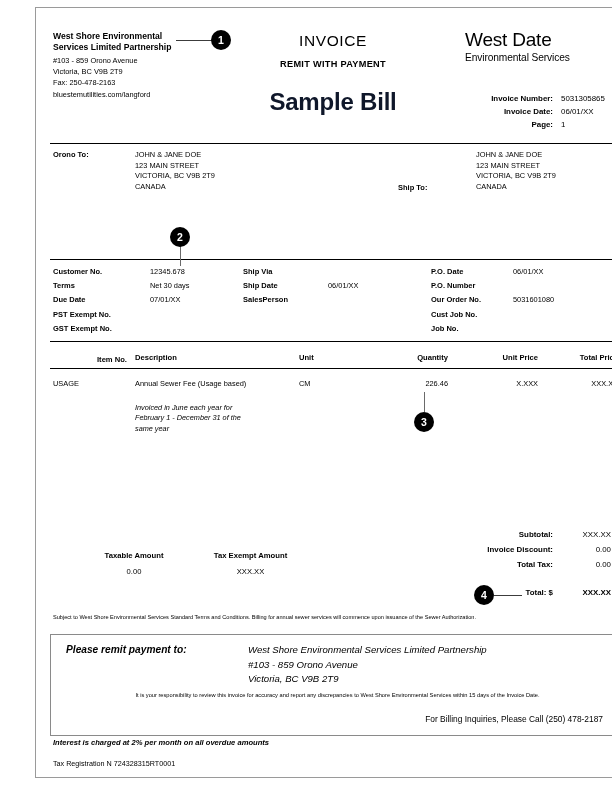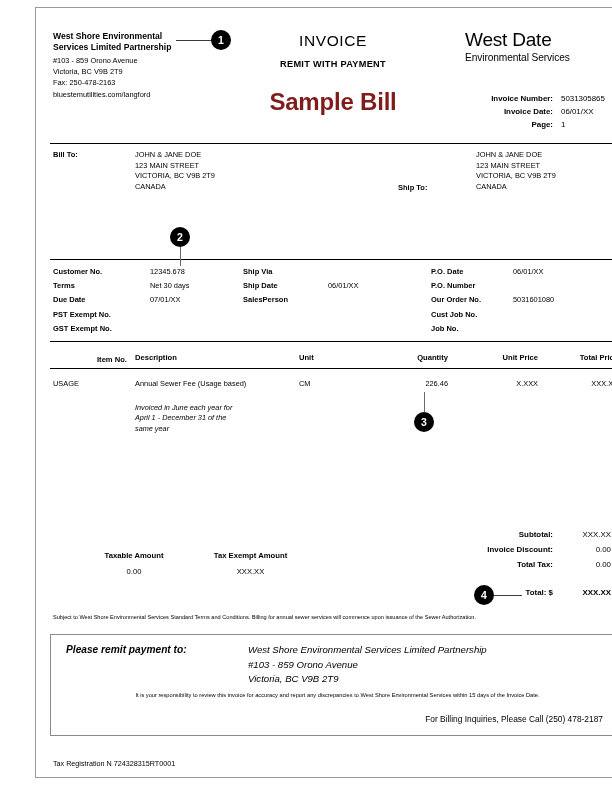--- a/index.html
+++ b/index.html
@@ -214,21 +214,21 @@
     <div class="co-line" style="margin-top:1px;">#103 - 859 Orono Avenue</div>
     <div class="co-line">Victoria, BC V9B 2T9</div>
     <div class="co-line">Fax: 250-478-2163</div>
     <div class="co-line">bluestemutilities.com/langford</div>
   </div>
 
   <div class="abs" style="left:205px; top:32px; width:200px; text-align:center;">
     <div class="inv-title">INVOICE</div>
     <div class="inv-sub" style="margin-top:9px;">REMIT WITH PAYMENT</div>
   </div>
-  <div class="abs sample-bill" style="left:205px; top:88px; width:200px; text-align:center; color:#7f1d1d;">Sample Bill</div>
+  <div class="abs sample-bill" style="left:205px; top:88px; width:200px; text-align:center; color:#0f172a;">Sample Bill</div>
 
   <div class="abs" style="left:437px; top:29px; width:160px;">
     <div class="brand-big">West Date</div>
     <div class="brand-small" style="margin-top:1px;">Environmental Services</div>
   </div>
 
   <div class="abs" style="left:420px; top:94px; width:170px;">
     <div style="display:flex; align-items:baseline; margin-bottom:4px;">
       <div class="meta-lbl" style="width:105px;">Invoice Number:</div>
       <div class="meta-val" style="margin-left:8px;">5031305865</div>
@@ -240,21 +240,21 @@
     <div style="display:flex; align-items:baseline;">
       <div class="meta-lbl" style="width:105px;">Page:</div>
       <div class="meta-val" style="margin-left:8px;">1</div>
     </div>
   </div>
 
   <div class="abs rule" style="left:22px; top:143px; width:568px;"></div>
 
   <div class="abs" style="left:25px; top:150px;">
     <div style="display:flex;">
-      <div class="addr-lbl" style="width:82px;">Bill To:</div>
+      <div class="addr-lbl" style="width:82px;">Orono To:</div>
       <div>
         <div class="addr-line">JOHN &amp; JANE DOE</div>
         <div class="addr-line">123 MAIN STREET</div>
         <div class="addr-line">VICTORIA, BC V9B 2T9</div>
         <div class="addr-line">CANADA</div>
       </div>
     </div>
   </div>
 
   <div class="abs" style="left:370px; top:150px;">
@@ -346,21 +346,21 @@
   <div>
     <div class="abs td" style="left:25px;  top:379px;">USAGE</div>
     <div class="abs td" style="left:107px; top:379px;">Annual Sewer Fee (Usage based)</div>
     <div class="abs td" style="left:271px; top:379px;">CM</div>
     <div class="abs td" style="left:330px; top:379px; width:90px; text-align:right;">226.46</div>
     <div class="abs td" style="left:430px; top:379px; width:80px; text-align:right;">X.XXX</div>
     <div class="abs td" style="left:512px; top:379px; width:78px; text-align:right;">XXX.XX</div>
 
     <div class="abs" style="left:107px; top:403px; width:180px;">
       <div class="td-note">Invoiced in June each year for</div>
-      <div class="td-note">April 1 - December 31 of the</div>
+      <div class="td-note">February 1 - December 31 of the</div>
       <div class="td-note">same year</div>
     </div>
   </div>
 
   <div class="abs" style="left:420px; top:530px; width:170px;">
     <div style="display:flex; align-items:baseline; margin-bottom:6px;">
       <div class="tot-lbl" style="width:105px;">Subtotal:</div>
       <div class="tot-val" style="width:58px;">XXX.XX</div>
     </div>
     <div style="display:flex; align-items:baseline; margin-bottom:6px;">
@@ -393,20 +393,21 @@
 
   <div class="abs remit-lbl" style="left:38px; top:644px;">Please remit payment to:</div>
   <div class="abs" style="left:220px; top:643px; width:360px;">
     <div class="remit-line">West Shore Environmental Services Limited Partnership</div>
     <div class="remit-line">#103 - 859 Orono Avenue</div>
     <div class="remit-line">Victoria, BC V9B 2T9</div>
   </div>
   <div class="abs remit-note" style="left:47px; top:692px; width:525px; text-align:center;">It is your responsibility to review this invoice for accuracy and report any discrepancies to West Shore Environmental Services within 15 days of the Invoice Date.</div>
   <div class="abs remit-call" style="left:200px; top:714px; width:375px;">For Billing Inquiries, Please Call (250) 478-2187</div>
 
+  <div class="abs interest" style="left:25px; top:738px;">Interest is charged at 2% per month on all overdue amounts</div>
   <div class="abs taxreg" style="left:25px; top:759px;">Tax Registration N 724328315RT0001</div>
 
   <div class="leader-h" style="left:148px; top:40px; width:36px;"></div>
   <div class="callout" style="left:183px; top:30px;">1</div>
 
   <div class="leader-v" style="left:152px; top:246px; height:20px;"></div>
   <div class="callout" style="left:142px; top:227px;">2</div>
 
   <div class="leader-v" style="left:396px; top:392px; height:20px;"></div>
   <div class="callout" style="left:386px; top:412px;">3</div>

